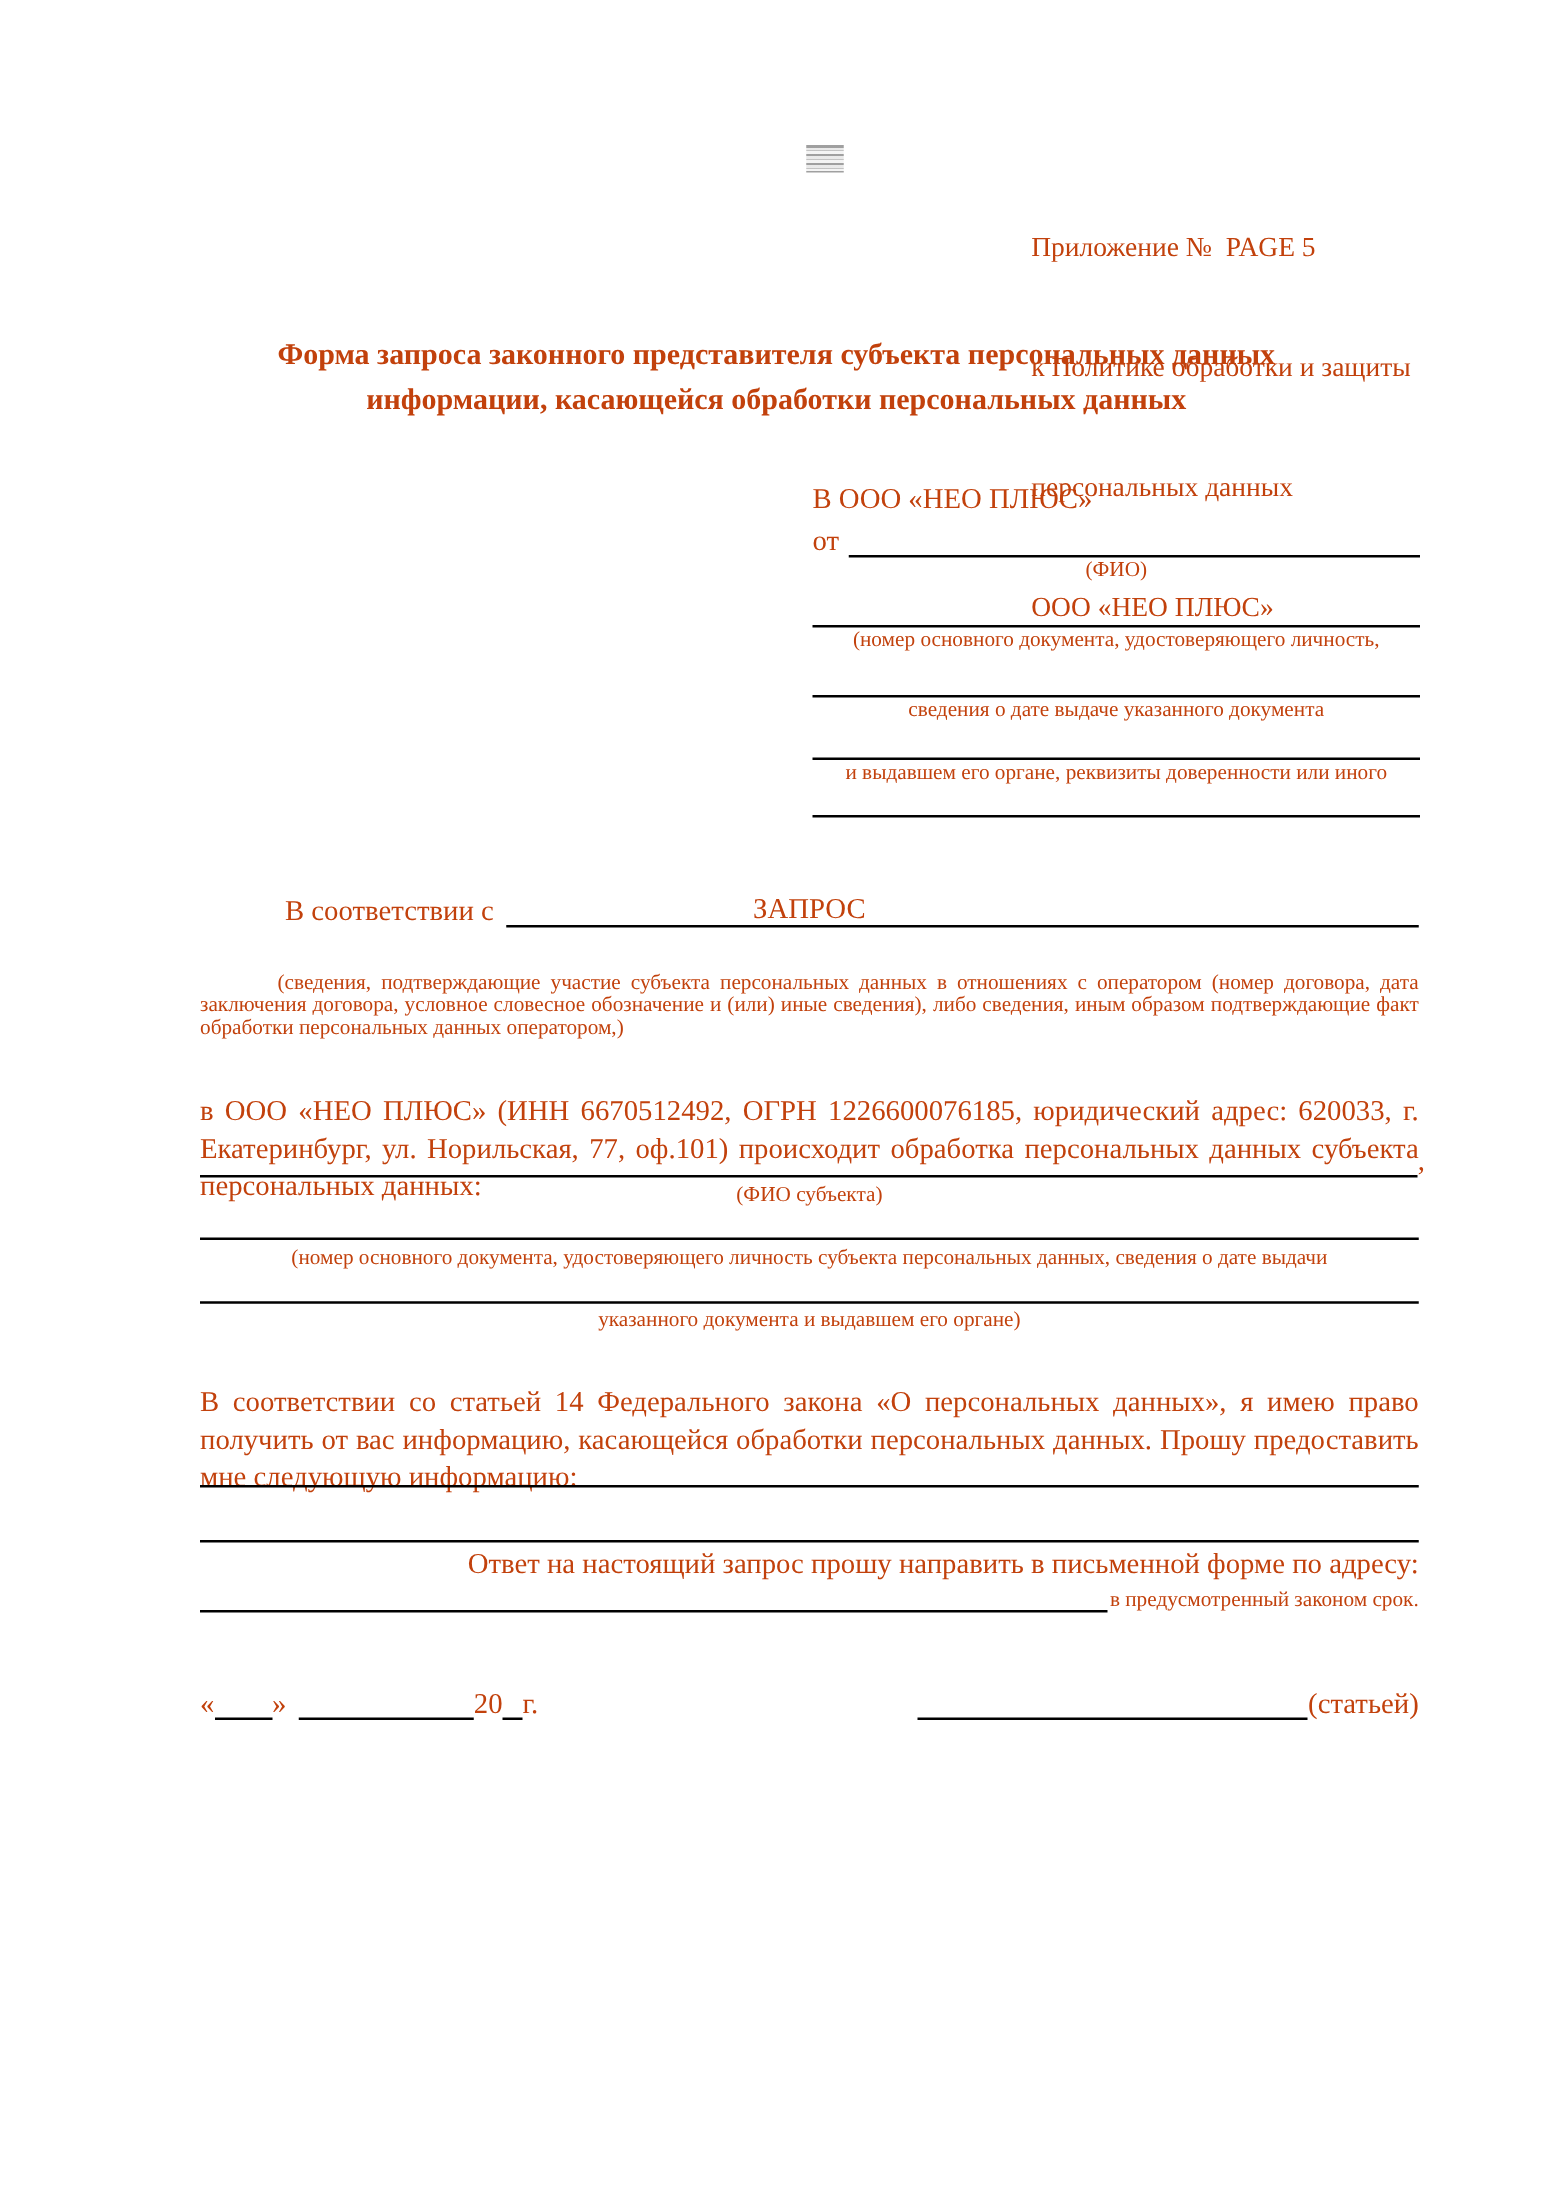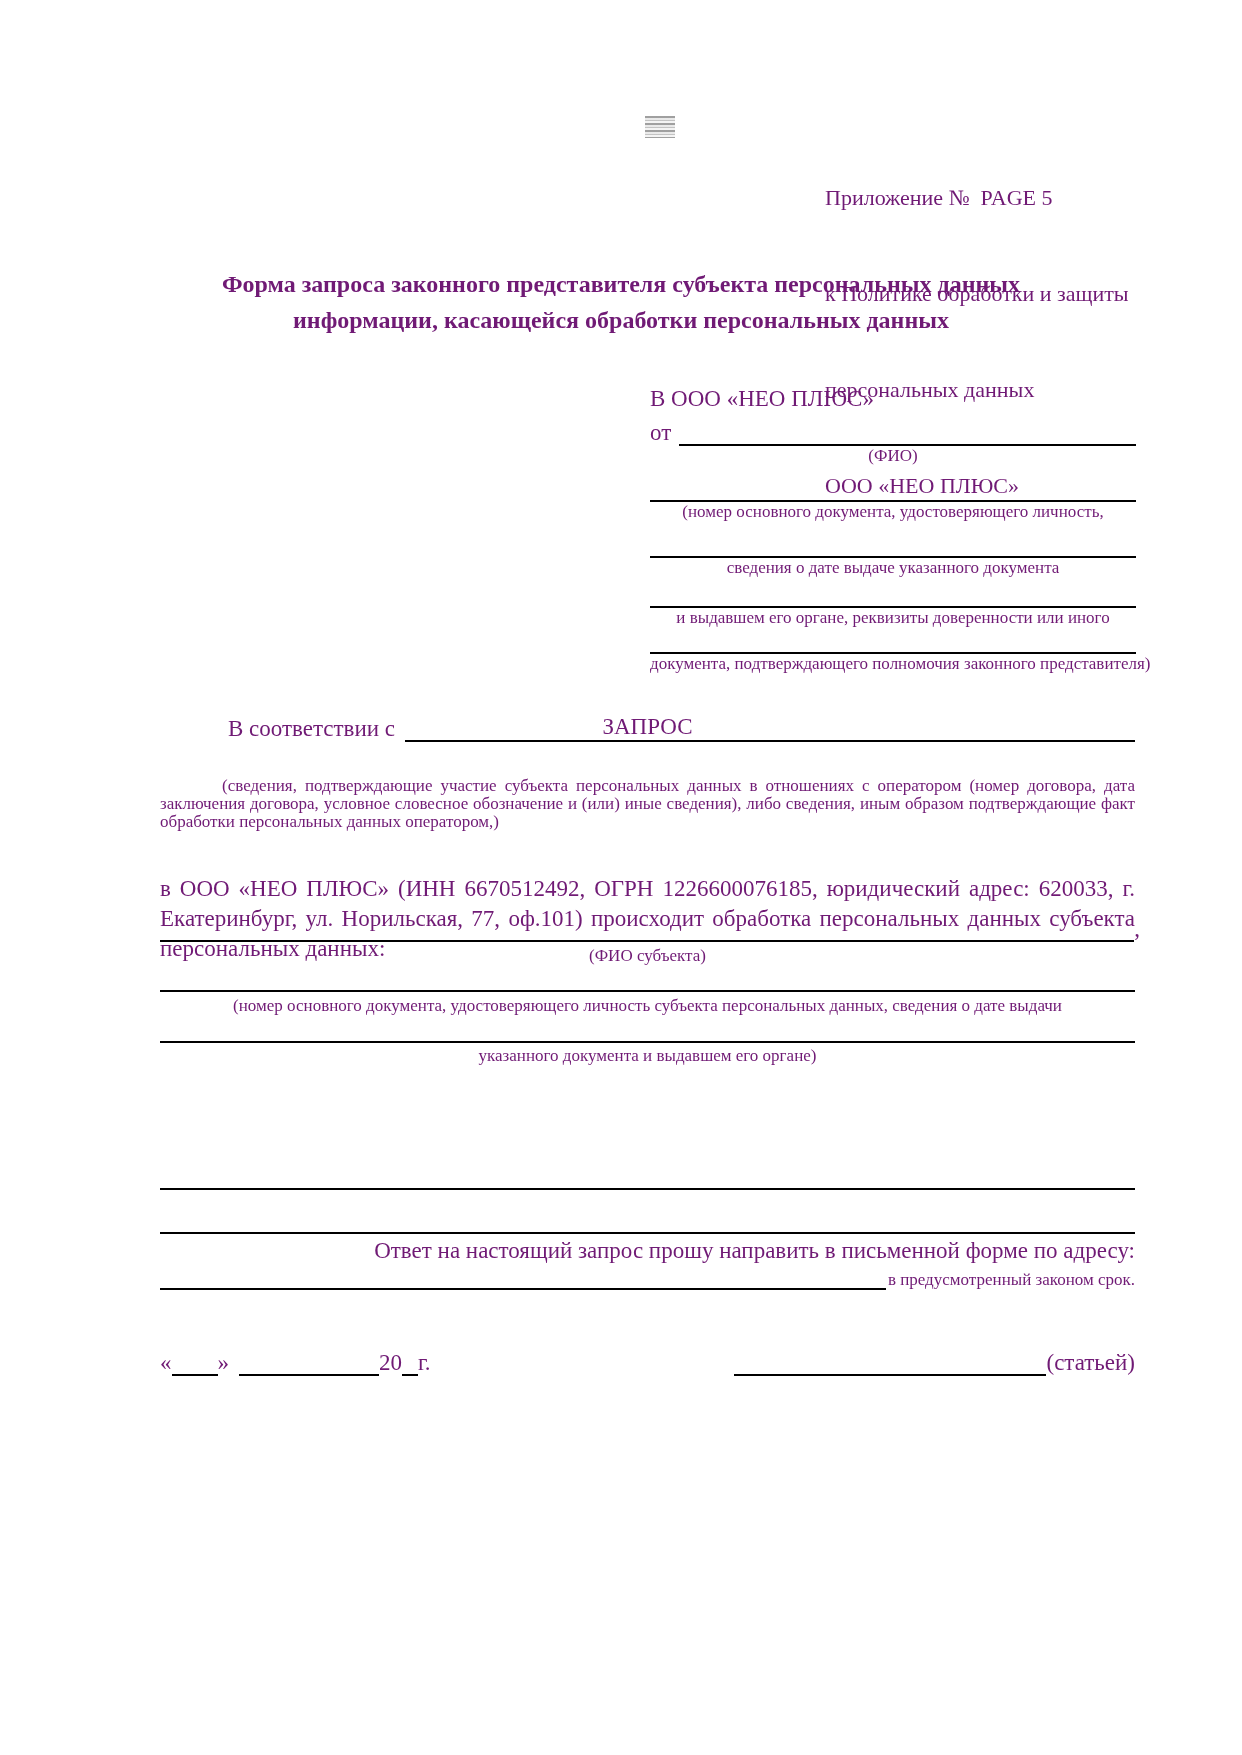--- a/index.html
+++ b/index.html
@@ -1,19 +1,19 @@
 <!DOCTYPE html>
 <html><head>
 <meta charset="utf-8">
 <style>
   html,body{margin:0;padding:0;background:#ffffff;}
   .page{
     position:relative;
     width:1242px;height:1755px;
-    background:#ffffff;color:#701a75;
+    background:#ffffff;color:#c2410c;
     font-family:"Liberation Serif", serif;
     overflow:hidden;
   }
   .abs{position:absolute;}
   
   .thumb{
     left:645px;top:116px;width:30px;height:22px;
     background:repeating-linear-gradient(180deg,#8f8f8f 0 2px,#e6e6e6 2px 4px,#b9b9b9 4px 5px,#f2f2f2 5px 7px);
     opacity:.85;
   }
@@ -98,21 +98,20 @@
       <span class="fill"></span>
     </div>
     <div class="cap">(ФИО)</div>
     <div class="blank b2"></div>
     <div class="cap">(номер основного документа, удостоверяющего личность,</div>
     <div class="blank b2"></div>
     <div class="cap">сведения о дате выдаче указанного документа</div>
     <div class="blank b3"></div>
     <div class="cap">и выдавшем его органе, реквизиты доверенности или иного</div>
     <div class="blank b4"></div>
-    <div class="cap">документа, подтверждающего полномочия законного представителя)</div>
   </div>
 
   <div class="abs zapros">ЗАПРОС</div>
 
   <div class="abs accordance flexrow">
     <span class="lbl">В соответствии с</span>
     <span class="fill"></span>
   </div>
 
   <div class="abs fineprint">(сведения, подтверждающие участие субъекта персональных данных в отношениях с оператором (номер договора, дата заключения договора, условное словесное обозначение и (или) иные сведения), либо сведения, иным образом подтверждающие факт обработки персональных данных оператором,)</div>
@@ -124,20 +123,21 @@
     <span>,</span>
   </div>
   <div class="abs cap cap-wide">(ФИО субъекта)</div>
 
   <div class="abs blank sblank1"></div>
   <div class="abs cap scap1">(номер основного документа, удостоверяющего личность субъекта персональных данных, сведения о дате выдачи</div>
 
   <div class="abs blank sblank2"></div>
   <div class="abs cap scap2">указанного документа и выдавшем его органе)</div>
 
+  <div class="abs para para2">В соответствии со статьей 14 Федерального закона «О персональных данных», я имею право получить от вас информацию, касающейся обработки персональных данных. Прошу предоставить мне следующую информацию:</div>
 
   <div class="abs blank iblank1"></div>
   <div class="abs blank iblank2"></div>
 
   <div class="abs answer1">Ответ на настоящий запрос прошу направить в письменной форме по адресу:</div>
 
   <div class="abs answer2 flexrow">
     <span class="fill"></span>
     <span class="txt">в предусмотренный законом срок.</span>
   </div>

